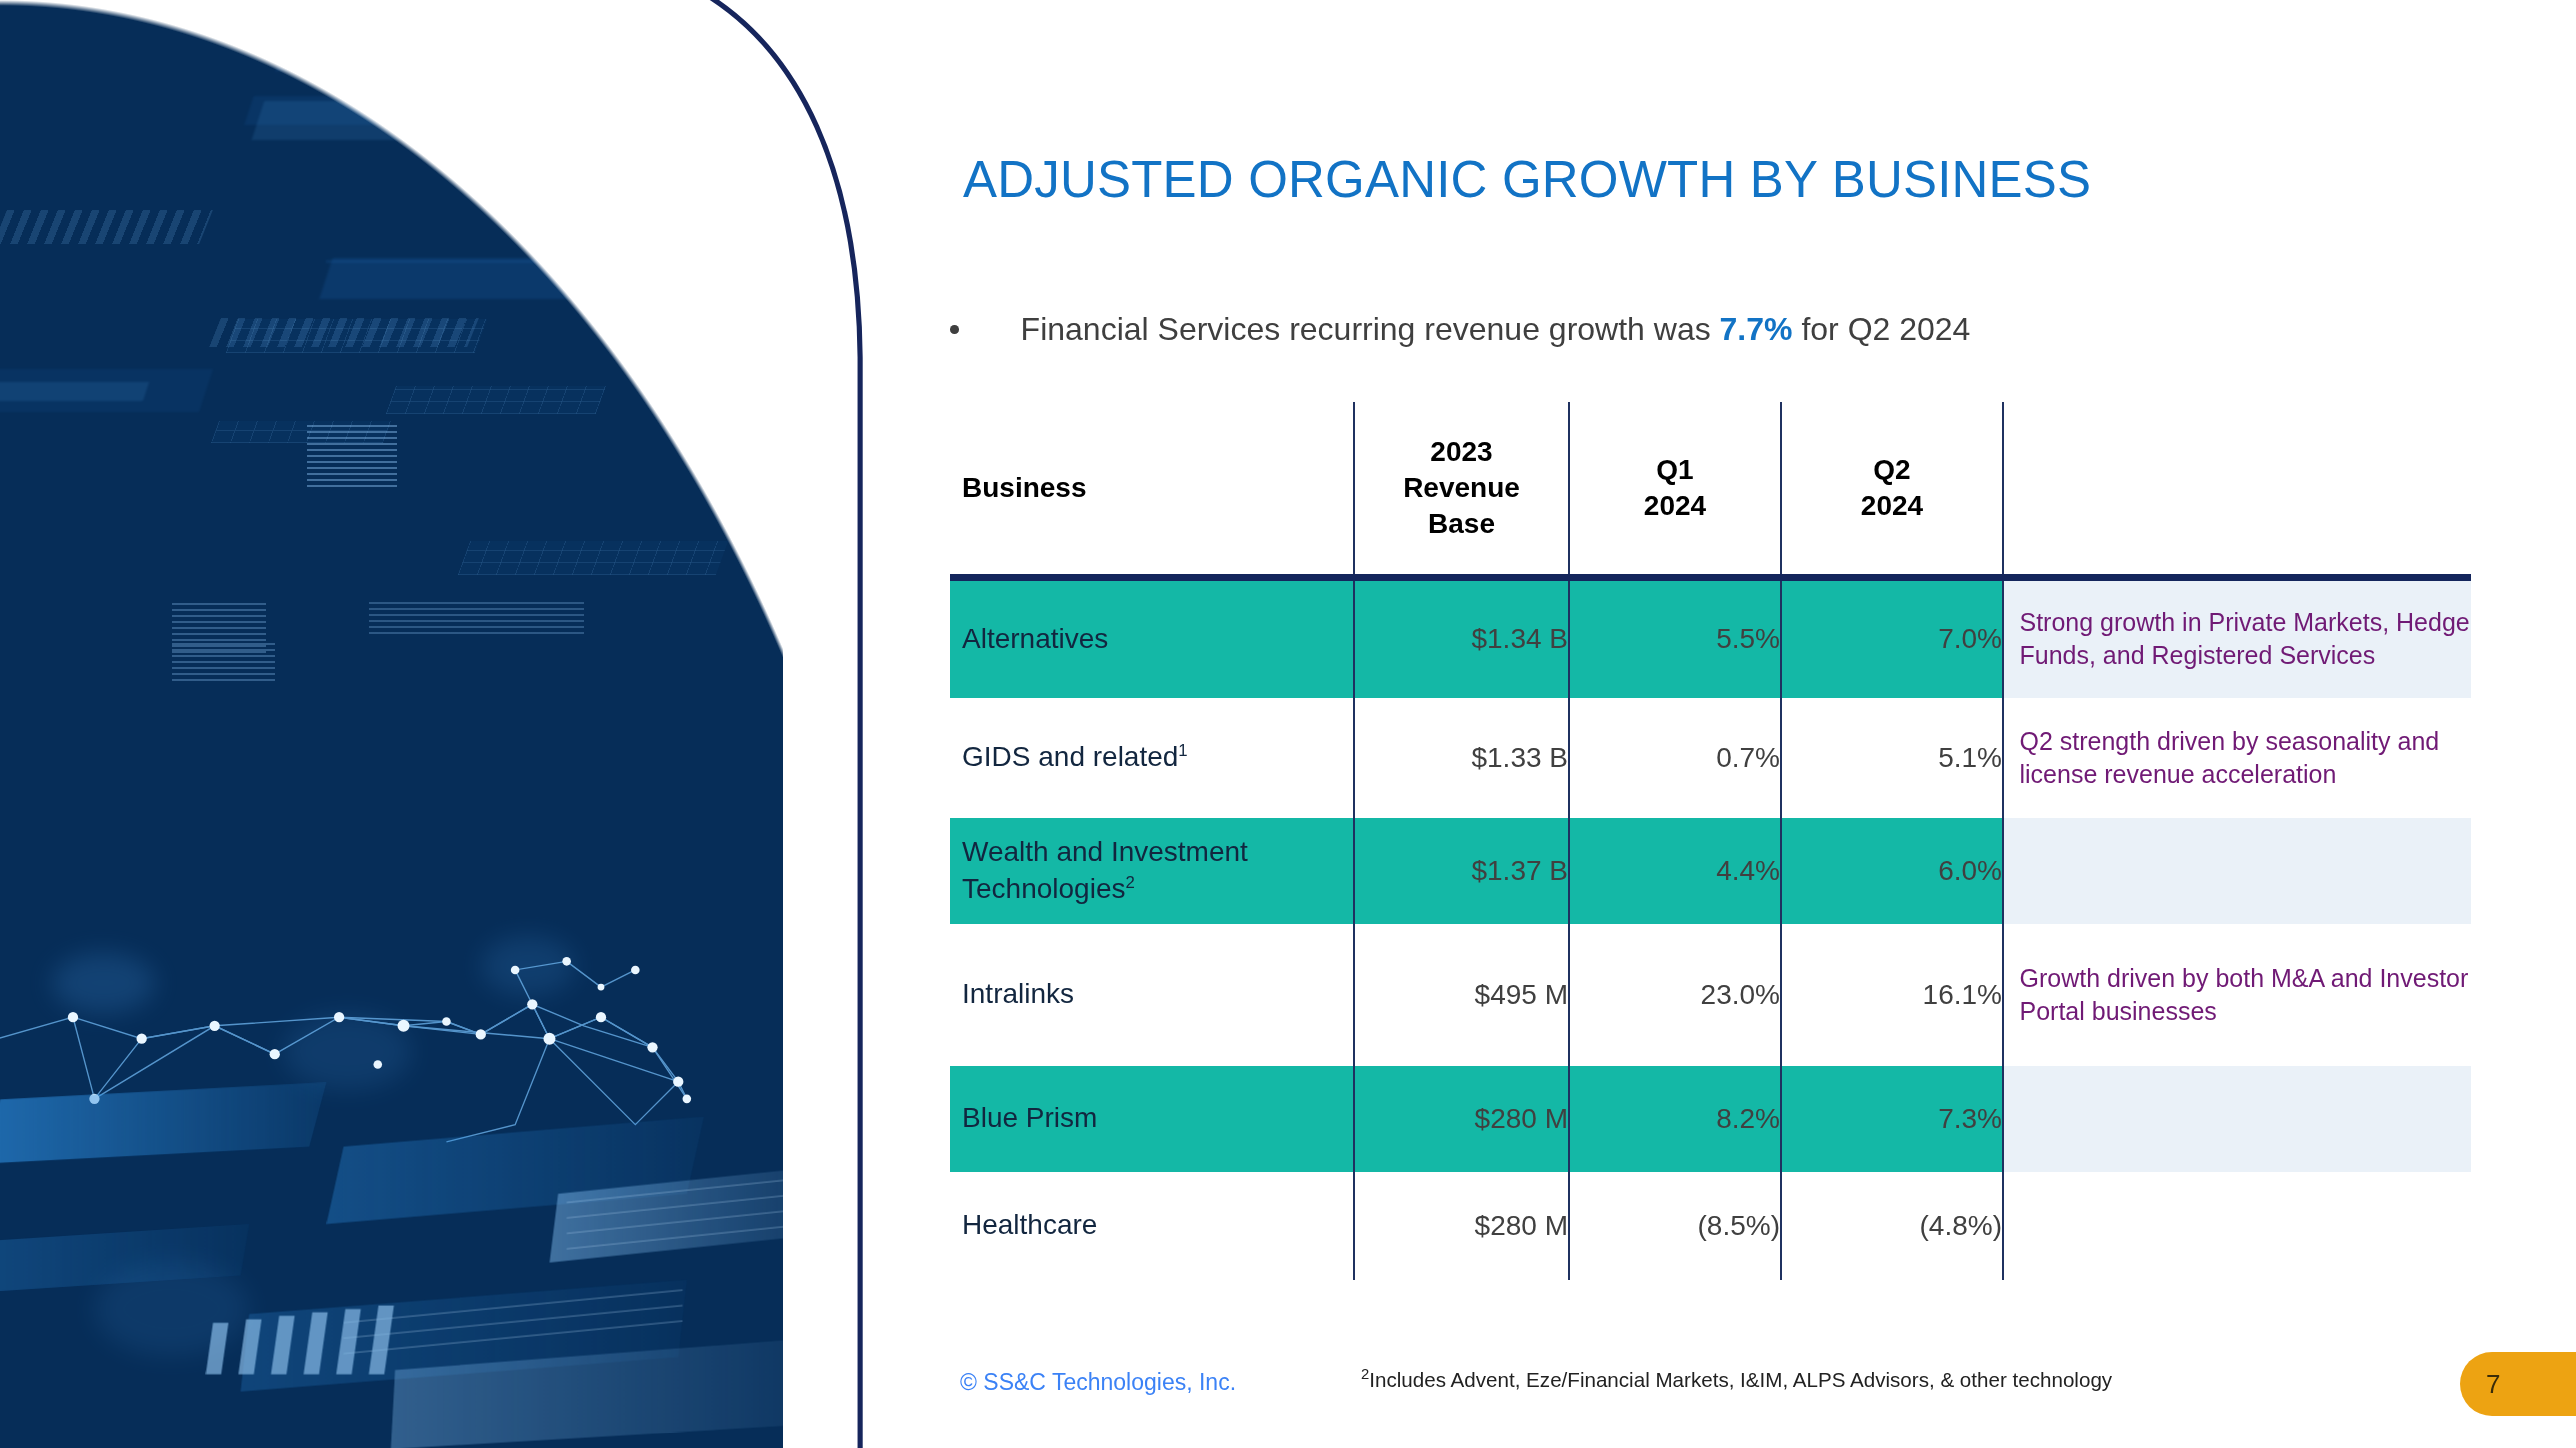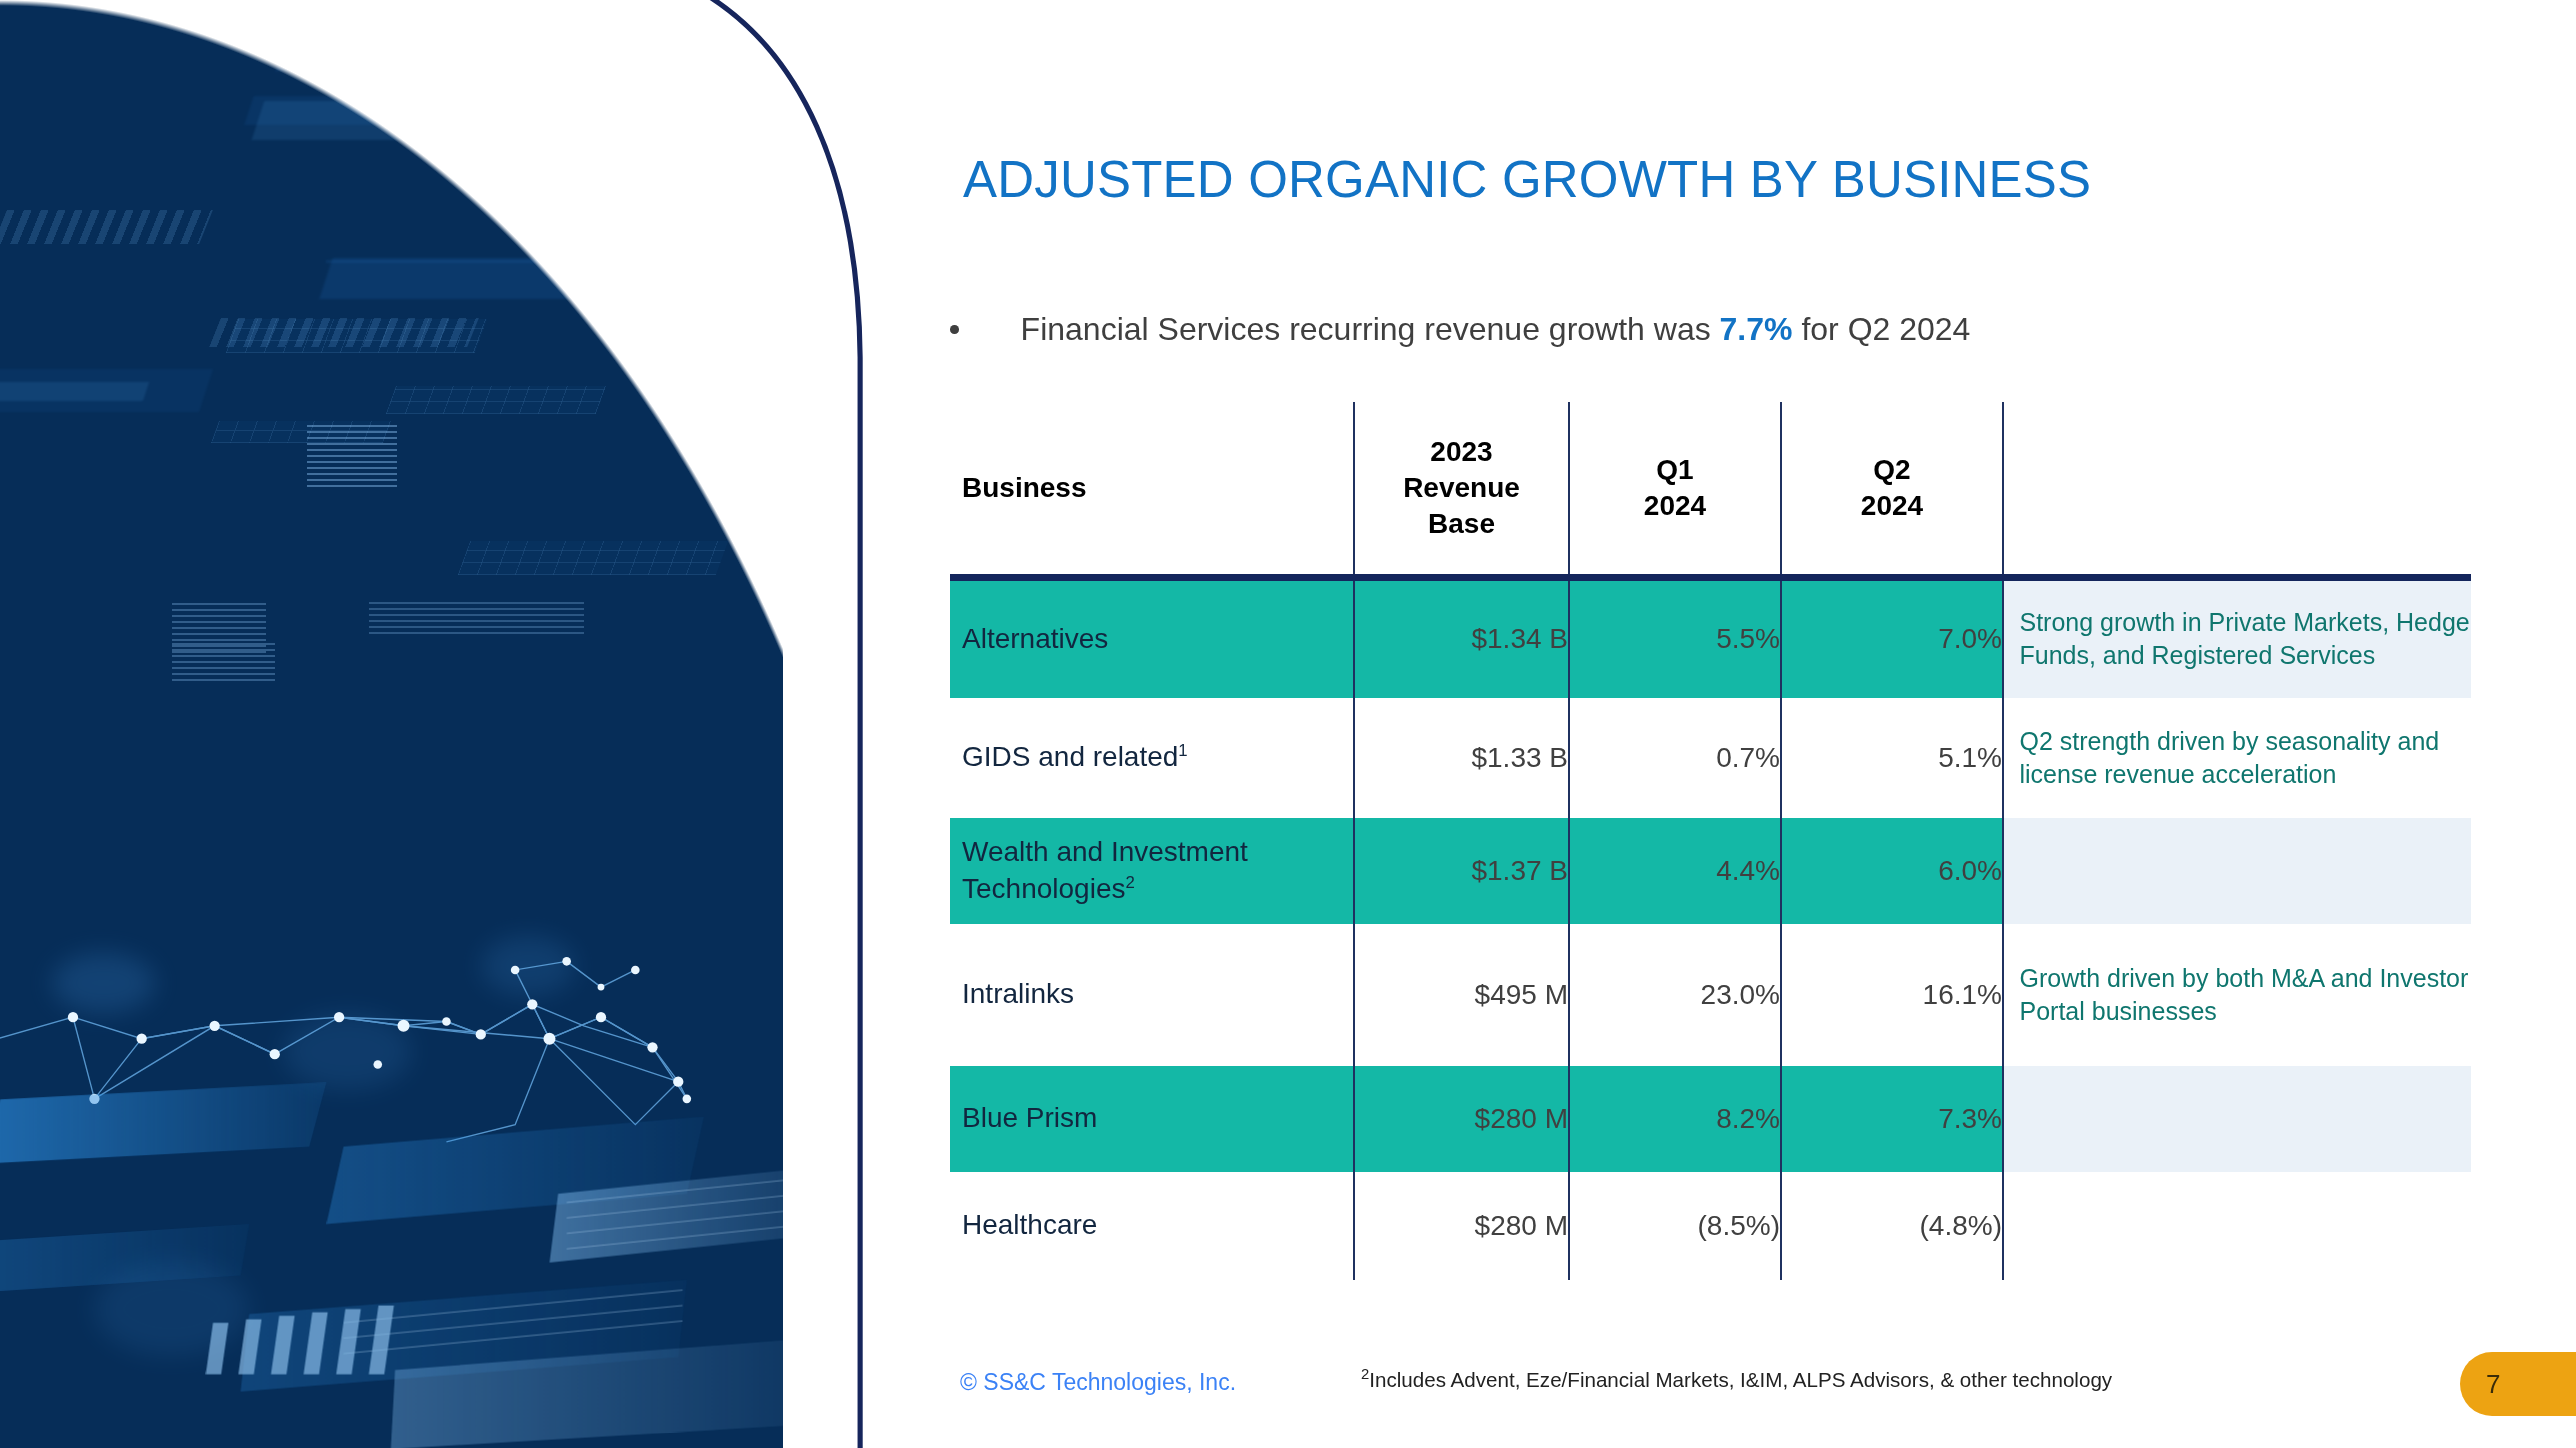--- a/index.html
+++ b/index.html
@@ -76,21 +76,21 @@
   table.data thead th.sep{border-left:2.6px solid #1f3160;}
   table.data thead tr{border-bottom:7.7px solid #14265c;}
 
   table.data tbody td{padding:0;vertical-align:middle;font-size:28px;}
   table.data tbody td.sep{border-left:2.6px solid #1f3160;}
   table.data tbody td.biz{
     color:#12263f;text-align:left;padding:8.6px 12px;line-height:1.3;
   }
   table.data tbody td.num{color:#404040;text-align:right;}
   table.data tbody td.note{
-    color:#0f766e;text-align:left;padding:8.6px 0 8.6px 15.5px;
+    color:#701a75;text-align:left;padding:8.6px 0 8.6px 15.5px;
     font-size:25px;line-height:1.32;
   }
   table.data tbody tr.shaded td{background:#14b8a6;}
   table.data tbody tr.shaded td.note{background:#eaf1f8;}
   table.data tbody tr td:last-child{background:transparent;}
   table.data tbody tr.shaded td:last-child{background:#eaf1f8;}
   sup{font-size:.6em;vertical-align:super;}
 
   
   #copyright{position:absolute;left:960px;top:1369px;font-size:23px;color:#3b82f6;}

